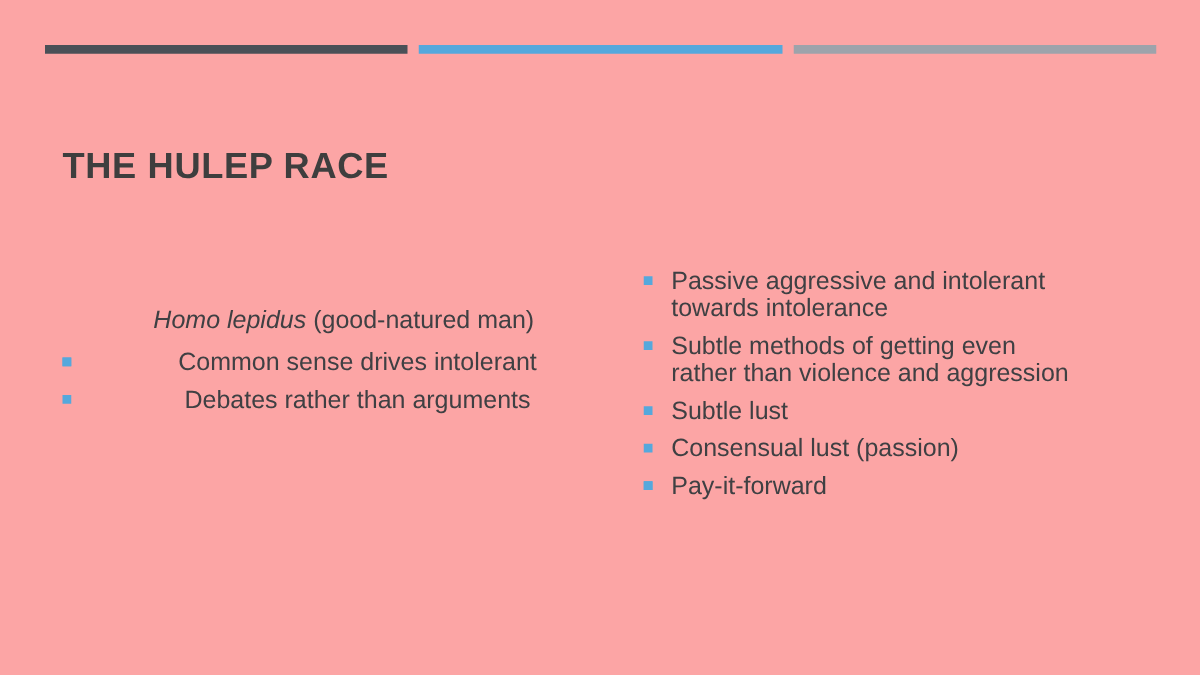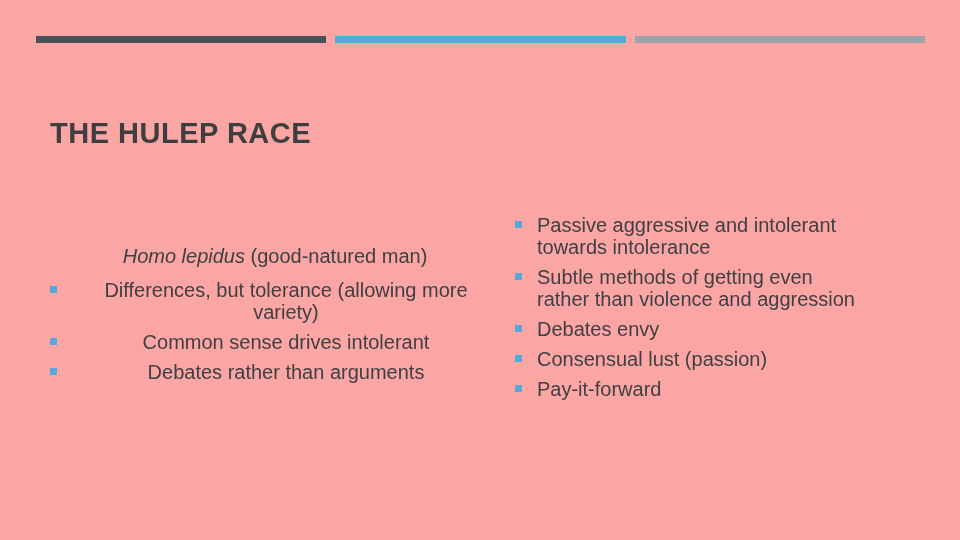--- a/index.html
+++ b/index.html
@@ -74,21 +74,20 @@
   <div class="accent-bar blue"></div>
   <div class="accent-bar gray"></div>
 
   <h1 class="slide-title">THE HULEP RACE</h1>
 
   <div class="column left">
     <p class="lead-line"><span class="latin">Homo lepidus</span><span> (good-natured man)</span></p>
 
     <div class="bullet-item">
       <span class="bullet-marker"></span>
-      <span class="bullet-text">Differences, but tolerance (allowing more variety)</span>
     </div>
     <div class="bullet-item">
       <span class="bullet-marker"></span>
       <span class="bullet-text">Common sense drives intolerant</span>
     </div>
     <div class="bullet-item">
       <span class="bullet-marker"></span>
       <span class="bullet-text">Debates rather than arguments</span>
     </div>
   </div>
@@ -97,21 +96,21 @@
     <div class="bullet-item">
       <span class="bullet-marker"></span>
       <span class="bullet-text">Passive aggressive and intolerant towards intolerance</span>
     </div>
     <div class="bullet-item">
       <span class="bullet-marker"></span>
       <span class="bullet-text">Subtle methods of getting even rather than violence and aggression</span>
     </div>
     <div class="bullet-item">
       <span class="bullet-marker"></span>
-      <span class="bullet-text">Debates envy</span>
+      <span class="bullet-text">Subtle lust</span>
     </div>
     <div class="bullet-item">
       <span class="bullet-marker"></span>
       <span class="bullet-text">Consensual lust (passion)</span>
     </div>
     <div class="bullet-item">
       <span class="bullet-marker"></span>
     </div>
     <div class="bullet-item">
       <span class="bullet-marker"></span>

